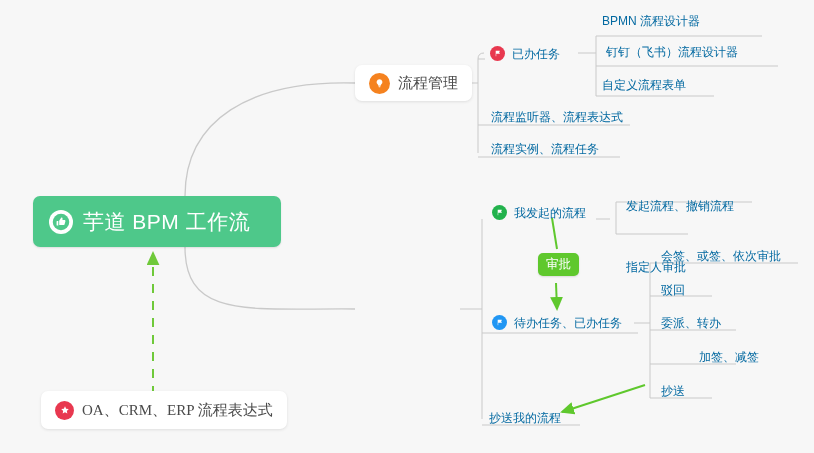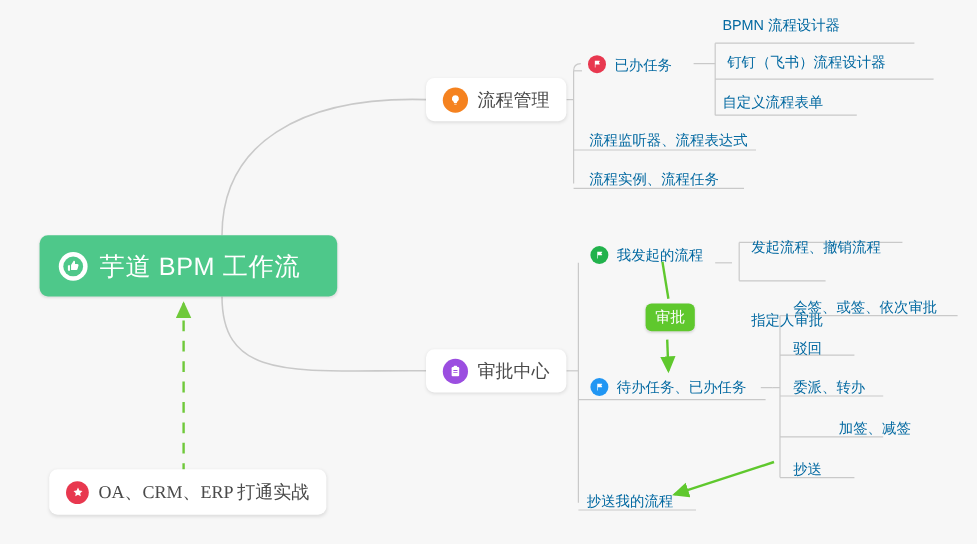--- a/index.html
+++ b/index.html
@@ -186,31 +186,20 @@
     <span>自定义流程表单</span>
   </div>
 
   <div class="tnode" style="left:491px;top:111px;">
     <span>流程监听器、流程表达式</span>
   </div>
   <div class="tnode" style="left:491px;top:143px;">
     <span>流程实例、流程任务</span>
   </div>
 
-  <div class="card" style="left:355px;top:291px;">
-    <span class="ico" style="background:#9b4ee0;">
-      <svg width="13" height="13" viewBox="0 0 24 24">
-        <rect x="6.2" y="5.4" width="11.6" height="14" rx="1.6" fill="#ffffff"></rect>
-        <rect x="9.3" y="3.4" width="5.4" height="3" rx="1.2" fill="#ffffff"></rect>
-        <rect x="8.6" y="10" width="6.8" height="1.4" rx=".6" fill="#9b4ee0"></rect>
-        <rect x="8.6" y="13.2" width="6.8" height="1.4" rx=".6" fill="#9b4ee0"></rect>
-      </svg>
-    </span>
-    <span class="lbl">审批中心</span>
-  </div>
 
   <div class="tnode" style="left:492px;top:205px;">
     <span class="tnode-inner">
       <span class="ico" style="background:#22b24c;width:15px;height:15px;">
         <svg width="9" height="9" viewBox="0 0 24 24">
           <path d="M7.2 4.5h10.4c.6 0 .95.7.6 1.18l-2.1 2.8 2.1 2.8c.35.48 0 1.18-.6 1.18H8.6v7.1H7.2z" fill="#ffffff"></path>
         </svg>
       </span>
       <span class="lbl">我发起的流程</span>
     </span>
@@ -256,16 +245,16 @@
   <div class="badge" style="left:538px;top:253px;">
     <span>审批</span>
   </div>
 
   <div class="card" style="left:41px;top:391px;height:38px;">
     <span class="ico" style="background:#e8384f;width:19px;height:19px;">
       <svg width="12" height="12" viewBox="0 0 24 24">
         <path d="M12 4.6l2.3 4.9 5.2.7-3.8 3.7.93 5.3L12 16.6l-4.63 2.6.93-5.3-3.8-3.7 5.2-.7z" fill="#ffffff"></path>
       </svg>
     </span>
-    <span class="lbl">OA、CRM、ERP 打通实战</span>
+    <span class="lbl">OA、CRM、ERP 流程表达式</span>
   </div>
 
 </div>
 
 </body></html>

